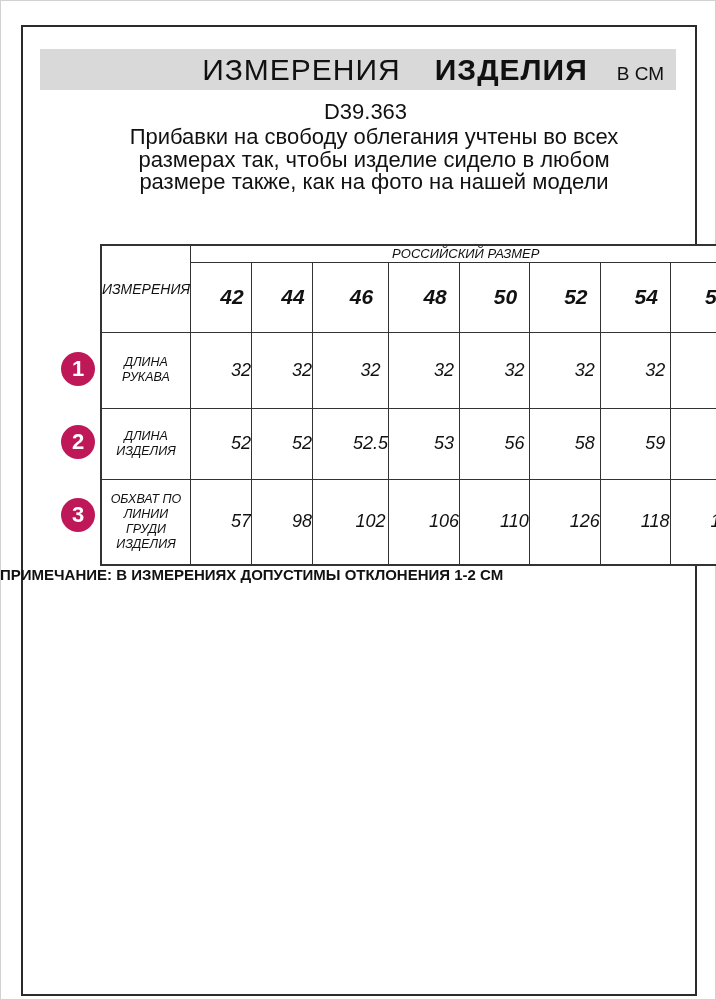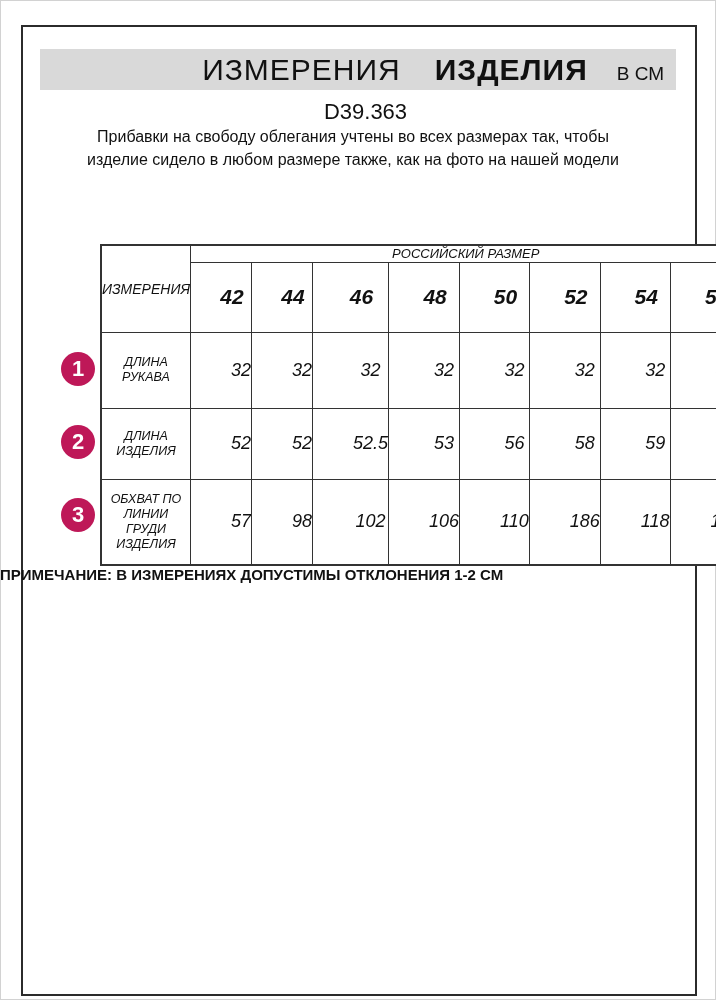--- a/index.html
+++ b/index.html
@@ -34,24 +34,24 @@
   .article {
     position: absolute;
     left: 0; top: 99px;
     width: 716px;
     text-align: center;
     font-size: 22px;
     padding-left: 15px;
   }
   .description {
     position: absolute;
-    left: 83px; top: 126px;
+    left: 104px; top: 126px;
     width: 540px;
     text-align: center;
-    font-size: 16px;
+    font-size: 22px;
     line-height: 22.5px;
   }
   table.size-table {
     position: absolute;
     left: 100px; top: 244px;
     border-collapse: collapse;
     table-layout: fixed;
     background: #ffffff;
   }
   table.size-table td {
@@ -155,21 +155,21 @@
     <td class="value-cell">59</td>
     <td class="value-cell">60</td>
   </tr>
   <tr class="data-row r3">
     <td class="label-cell">ОБХВАТ ПО ЛИНИИ ГРУДИ ИЗДЕЛИЯ</td>
     <td class="value-cell">57</td>
     <td class="value-cell">98</td>
     <td class="value-cell">102</td>
     <td class="value-cell">106</td>
     <td class="value-cell">110</td>
-    <td class="value-cell">186</td>
+    <td class="value-cell">126</td>
     <td class="value-cell">118</td>
     <td class="value-cell">122</td>
   </tr>
 </tbody>
   </table>
 
 <div class="marker m1">1</div>
 <div class="marker m2">2</div>
 <div class="marker m3">3</div>
 

